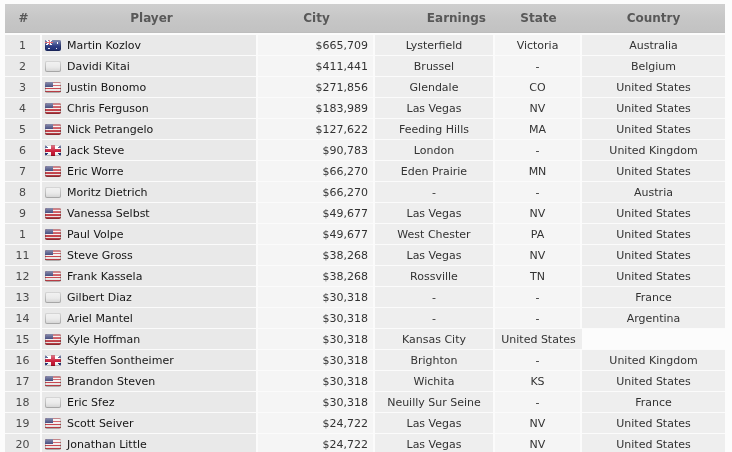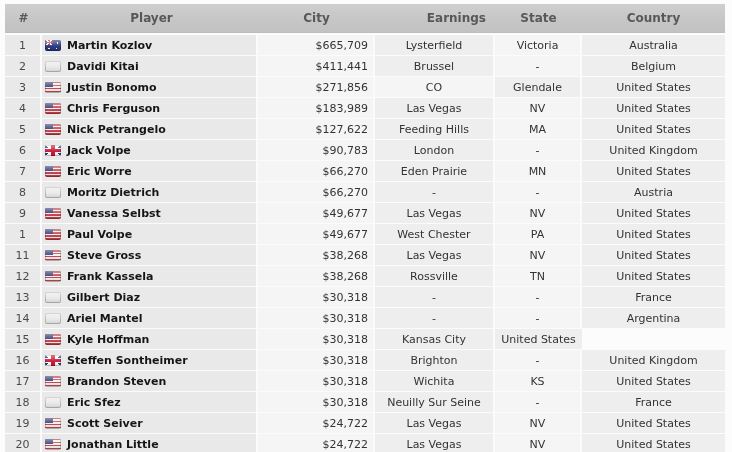--- a/index.html
+++ b/index.html
@@ -40,21 +40,21 @@
     border-right:2px solid #fbfbfb;
     box-sizing:border-box;
     white-space:nowrap;overflow:hidden;
   }
   .c-rank{justify-content:center;background:#e9e9e9;color:#4a4a4a;}
   .c-player{justify-content:flex-start;background:#e9e9e9;padding-left:3px;}
   .c-earnings{justify-content:flex-end;background:#f5f5f5;padding-right:5px;}
   .c-city{justify-content:center;background:#eeeeee;}
   .c-state{justify-content:center;background:#f5f5f5;}
   .c-country{justify-content:center;background:#eeeeee;border-right:none;}
-  .pname{font-weight:bold;color:#161616;text-align:right;}
+  .pname{font-weight:normal;color:#161616;text-align:right;}
 
   
   .flag{
     position:relative;display:inline-block;
     width:16px;height:11px;margin-right:6px;flex:0 0 16px;
     border-radius:2px;overflow:hidden;
     box-shadow:inset 0 0 0 1px rgba(0,0,0,.22);
   }
   .flag::after{
     content:"";position:absolute;left:0;top:0;right:0;bottom:0;
@@ -134,22 +134,22 @@
       <div class="cell c-country">Belgium</div>
     </div>
 
     <div class="row">
       <div class="cell c-rank">3</div>
       <div class="cell c-player">
         <span class="flag flag-us"></span>
         <span class="pname">Justin Bonomo</span>
       </div>
       <div class="cell c-earnings">$271,856</div>
+      <div class="cell c-city">Glendale</div>
       <div class="cell c-state">CO</div>
-      <div class="cell c-city">Glendale</div>
       <div class="cell c-country">United States</div>
     </div>
 
     <div class="row">
       <div class="cell c-rank">4</div>
       <div class="cell c-player">
         <span class="flag flag-us"></span>
         <span class="pname">Chris Ferguson</span>
       </div>
       <div class="cell c-earnings">$183,989</div>
@@ -167,21 +167,21 @@
       <div class="cell c-earnings">$127,622</div>
       <div class="cell c-city">Feeding Hills</div>
       <div class="cell c-state">MA</div>
       <div class="cell c-country">United States</div>
     </div>
 
     <div class="row">
       <div class="cell c-rank">6</div>
       <div class="cell c-player">
         <span class="flag flag-gb"></span>
-        <span class="pname">Jack Volpe</span>
+        <span class="pname">Jack Steve</span>
       </div>
       <div class="cell c-earnings">$90,783</div>
       <div class="cell c-city">London</div>
       <div class="cell c-state">-</div>
       <div class="cell c-country">United Kingdom</div>
     </div>
 
     <div class="row">
       <div class="cell c-rank">7</div>
       <div class="cell c-player">

